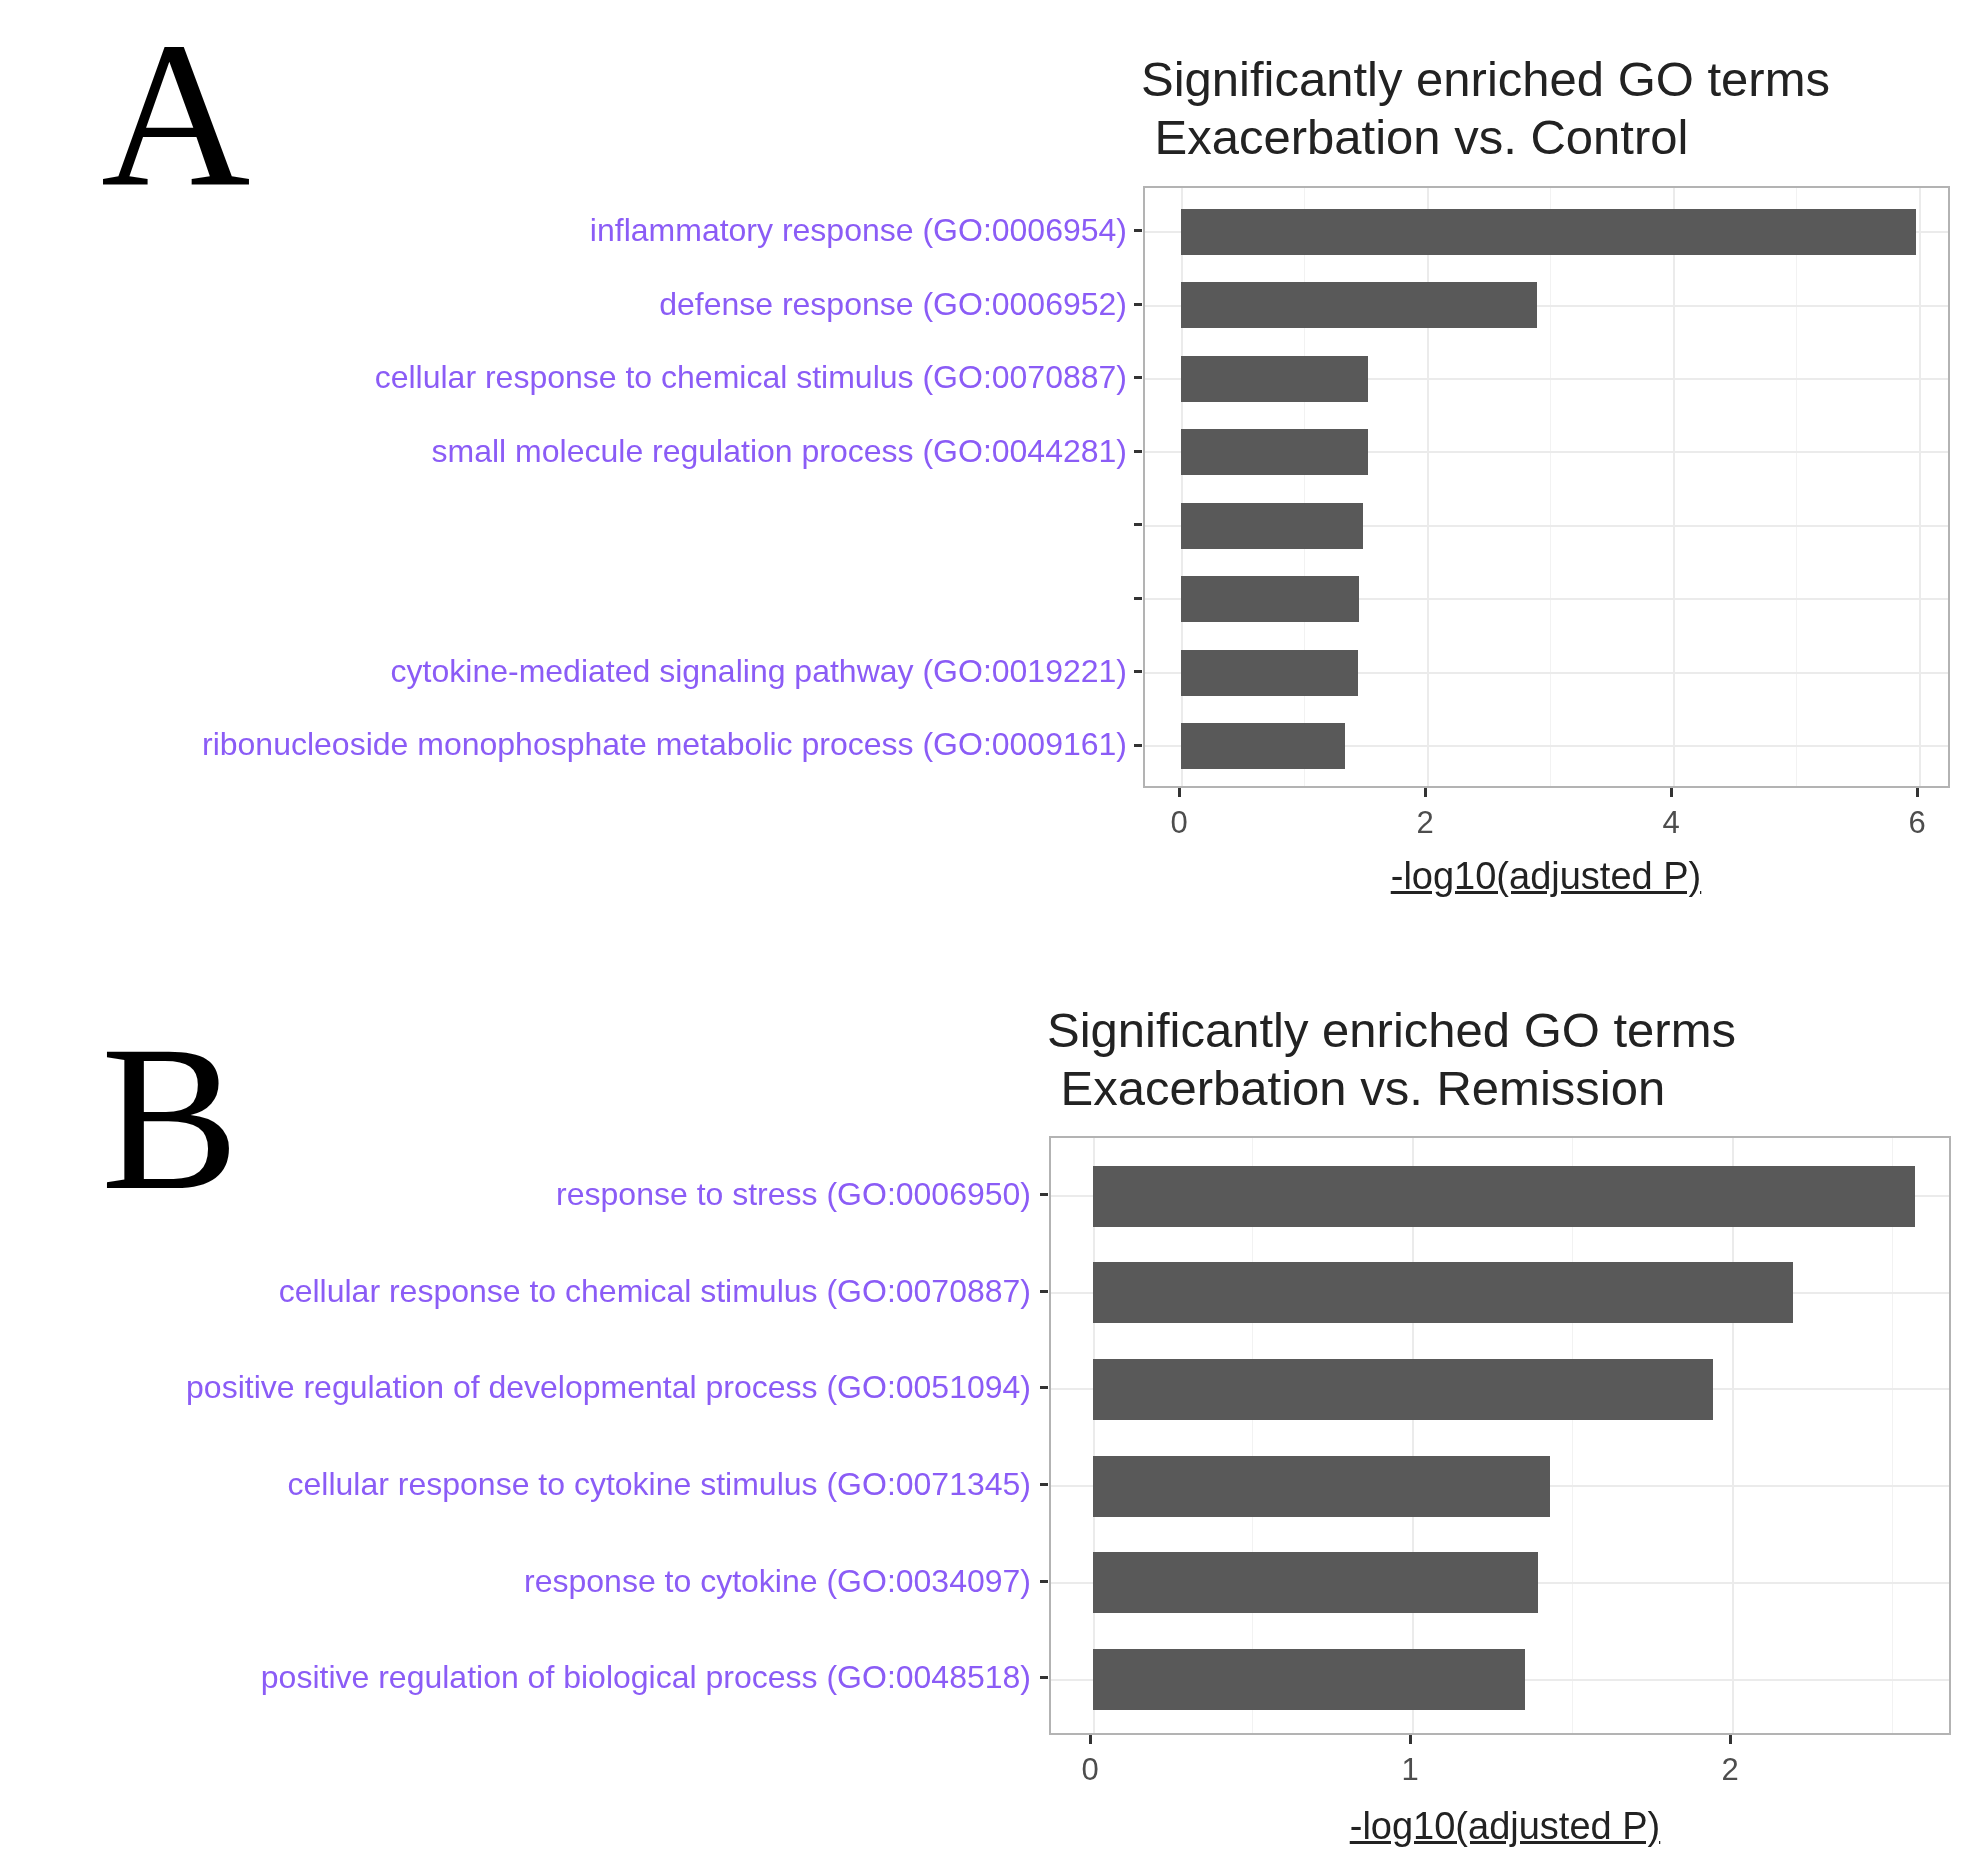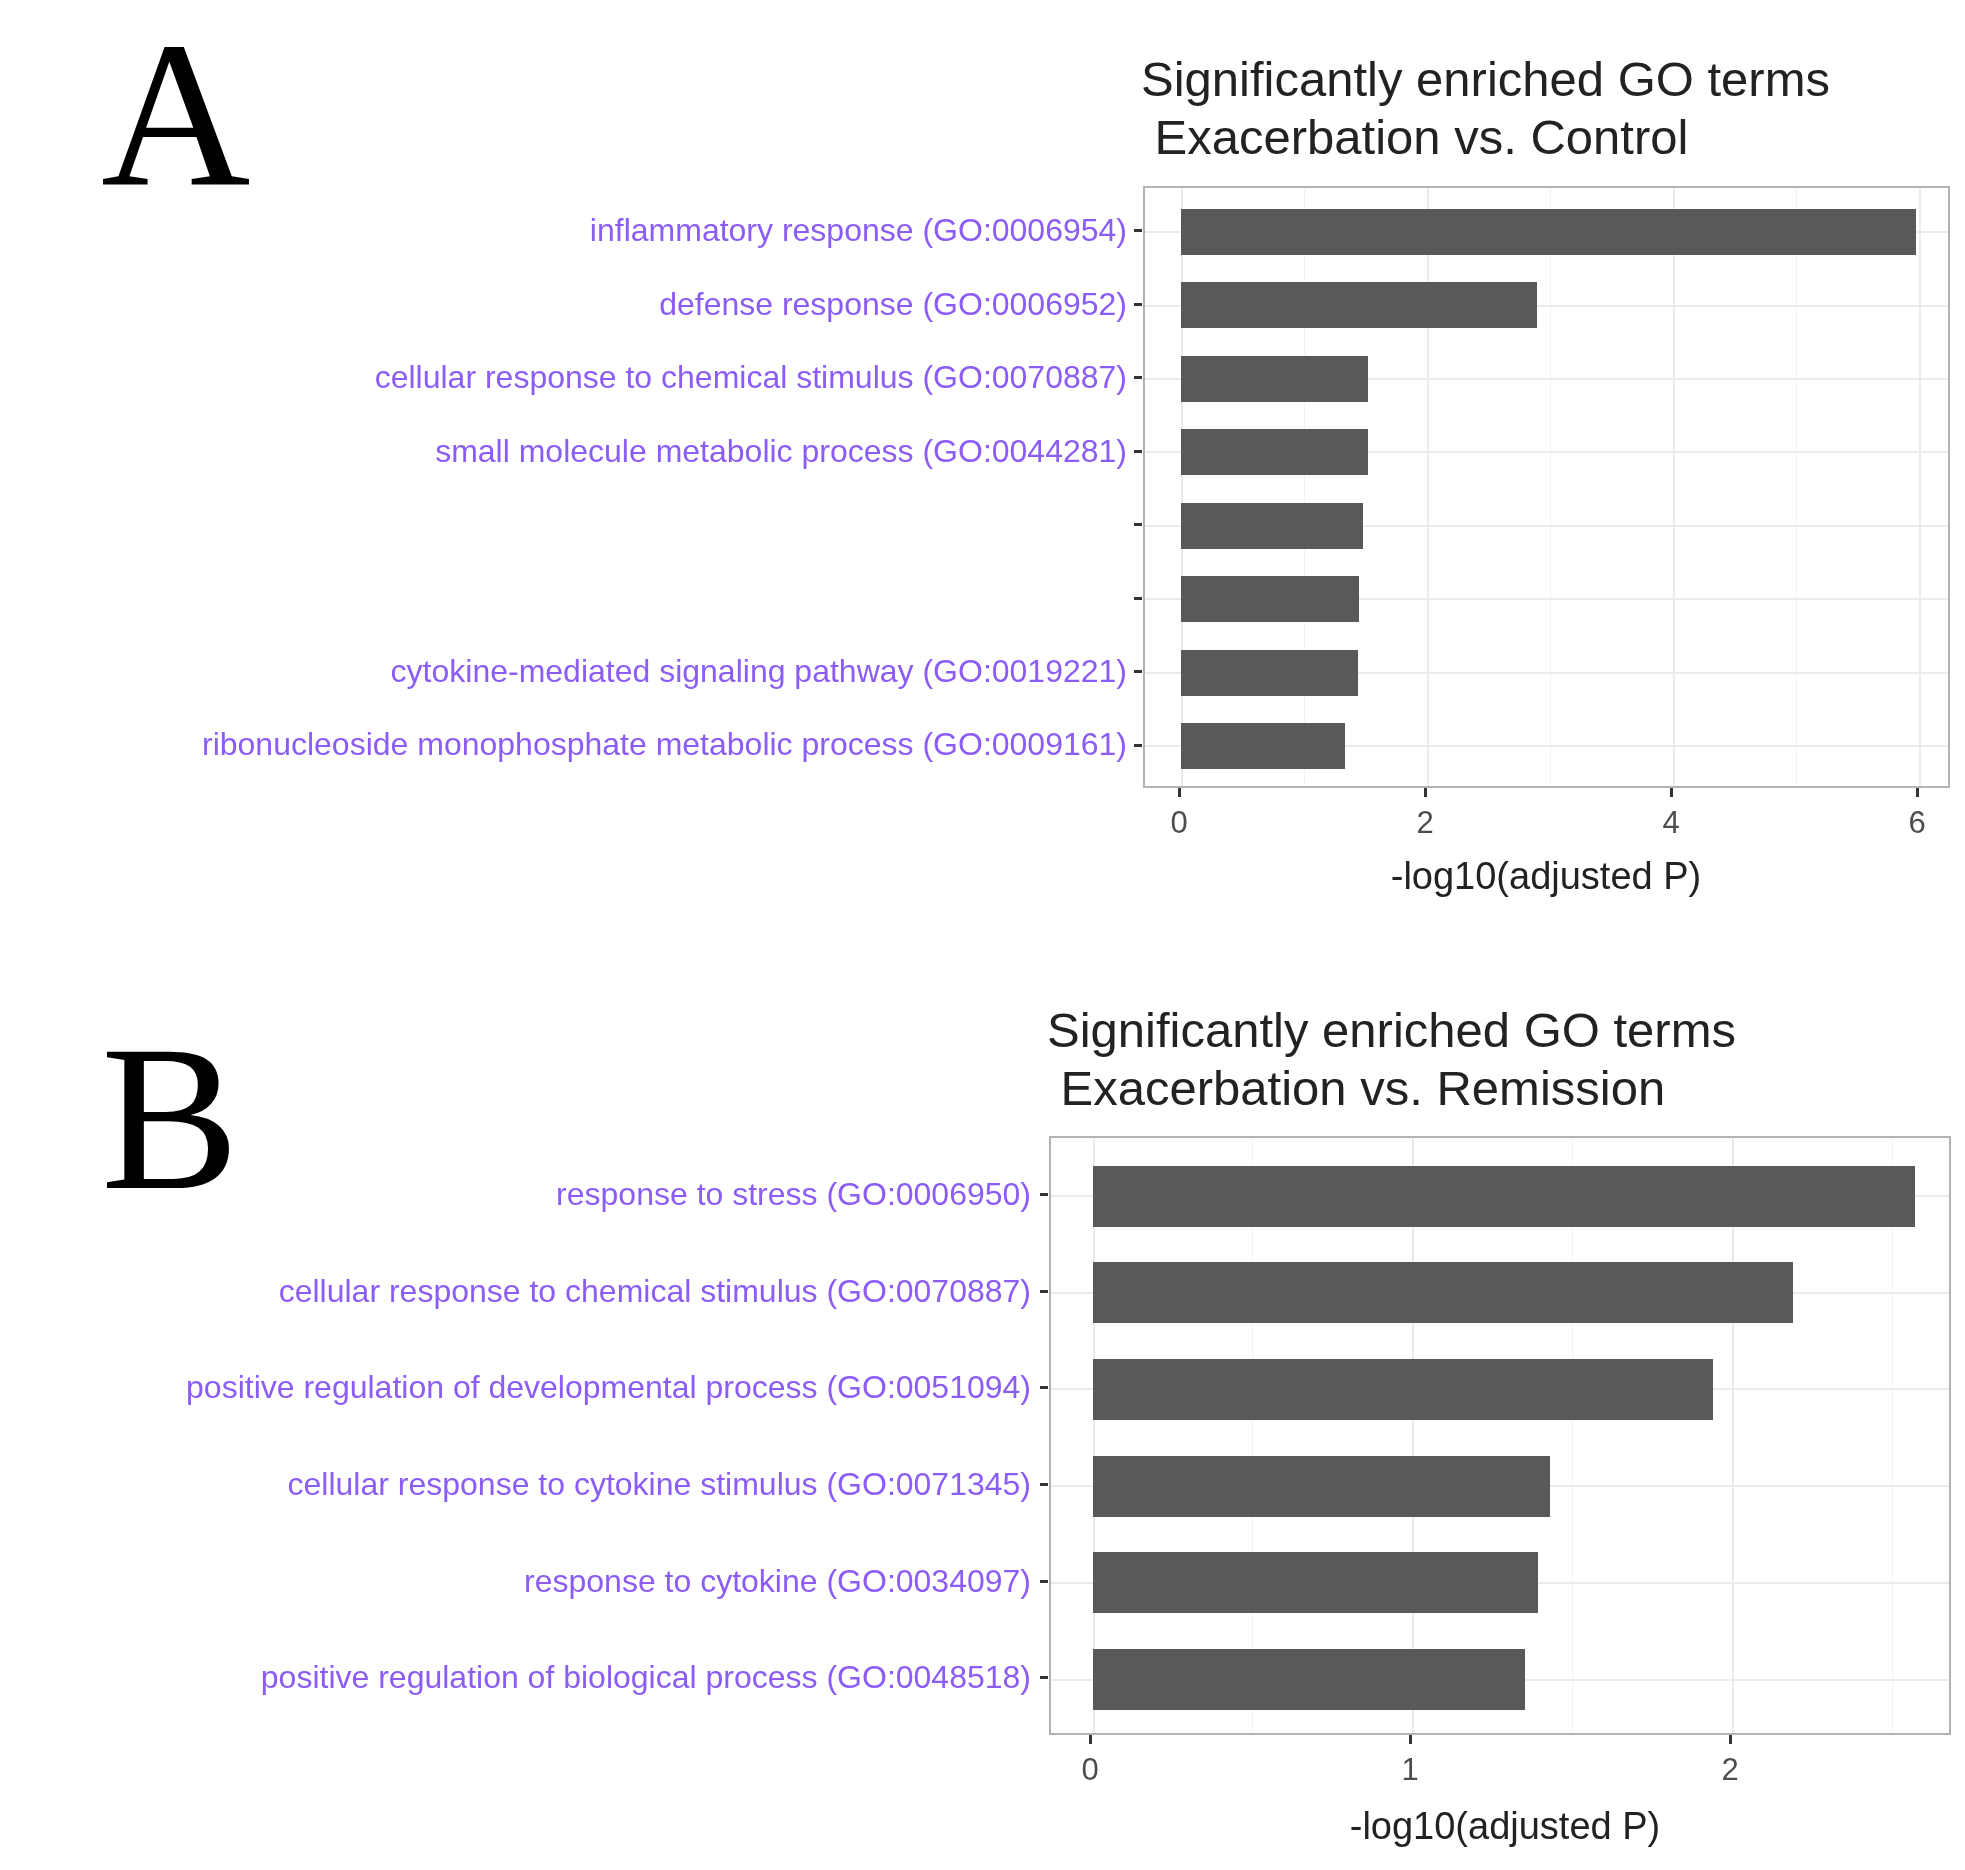--- a/index.html
+++ b/index.html
@@ -12,21 +12,21 @@
   .plot-frame { position: absolute; border: 2.7px solid #b3b3b3; box-sizing: border-box; background: #fff; }
   .gridline-v { position: absolute; top: 0; bottom: 0; width: 1.8px; background: #ebebeb; }
   .gridline-v.minor { width: 0.9px; background: #f2f2f2; }
   .gridline-h { position: absolute; left: 0; right: 0; height: 1.8px; background: #ebebeb; }
   .bar { position: absolute; background: #595959; }
   .ylabel { position: absolute; right: 0; font-size: 32px; color: #8b5cf6; white-space: nowrap;
             text-align: right; transform: translateY(-50%); line-height: 36px; }
   .ytick { position: absolute; height: 2.7px; width: 8px; background: #333; }
   .xtick { position: absolute; width: 2.7px; height: 9px; background: #333; }
   .xtick-label { position: absolute; font-size: 31px; color: #4d4d4d; transform: translateX(-50%); }
-  .axis-title { position: absolute; font-size: 38px; color: #222; transform: translateX(-50%); white-space: nowrap; }
+  .axis-title { position: absolute; font-size: 38px; color: #222; transform: translateX(-50%); white-space: nowrap; text-decoration: underline; }
 </style>
 </head>
 <body>
 
 <div class="panel-letter" style="left:101px; top:10.8px;">A</div>
 <div class="panel-letter" style="left:101px; top:1015px;">B</div>
 
 <div class="chart-title" style="left:1141px; top:50px;">Significantly enriched GO terms</div>
 <div class="chart-title" style="left:1141px; top:108px;"> Exacerbation vs. Control</div>
 
@@ -55,21 +55,21 @@
     <div class="bar" title="regulation of anatomical structure morphogenesis (GO:0022603): 1.45" style="left: 36px; width: 178px; top: 388px; height: 46px; background: rgb(89, 89, 89);"></div>
     <div class="gridline-h" style="top: 484px;"></div>
     <div class="bar" title="cytokine-mediated signaling pathway (GO:0019221): 1.44" style="left: 36px; width: 177px; top: 462px; height: 46px; background: rgb(89, 89, 89);"></div>
     <div class="gridline-h" style="top: 557px;"></div>
     <div class="bar" title="ribonucleoside monophosphate metabolic process (GO:0009161): 1.33" style="left: 36px; width: 164px; top: 535px; height: 46px; background: rgb(89, 89, 89);"></div>
   </div>
 <div id="ylabelsA" style="position:absolute; left:0; top:0; width:1127px; height:810px;">
     <div class="ylabel" style="top: 230px;">inflammatory response (GO:0006954)</div>
     <div class="ylabel" style="top: 304px;">defense response (GO:0006952)</div>
     <div class="ylabel" style="top: 377px;">cellular response to chemical stimulus (GO:0070887)</div>
-    <div class="ylabel" style="top: 451px;">small molecule metabolic process (GO:0044281)</div>
+    <div class="ylabel" style="top: 451px;">small molecule regulation process (GO:0044281)</div>
     <div class="ylabel" style="top: 671px;">cytokine-mediated signaling pathway (GO:0019221)</div>
     <div class="ylabel" style="top: 744px;">ribonucleoside monophosphate metabolic process (GO:0009161)</div>
   </div>
 <div id="xaxisA" style="position:absolute; left:0; top:0; width:1966px; height:900px; pointer-events:none;">
     <div class="ytick" style="left: 1134px; top: 229px;"></div>
     <div class="ytick" style="left: 1134px; top: 303px;"></div>
     <div class="ytick" style="left: 1134px; top: 376px;"></div>
     <div class="ytick" style="left: 1134px; top: 450px;"></div>
     <div class="ytick" style="left: 1134px; top: 523px;"></div>
     <div class="ytick" style="left: 1134px; top: 597px;"></div>

